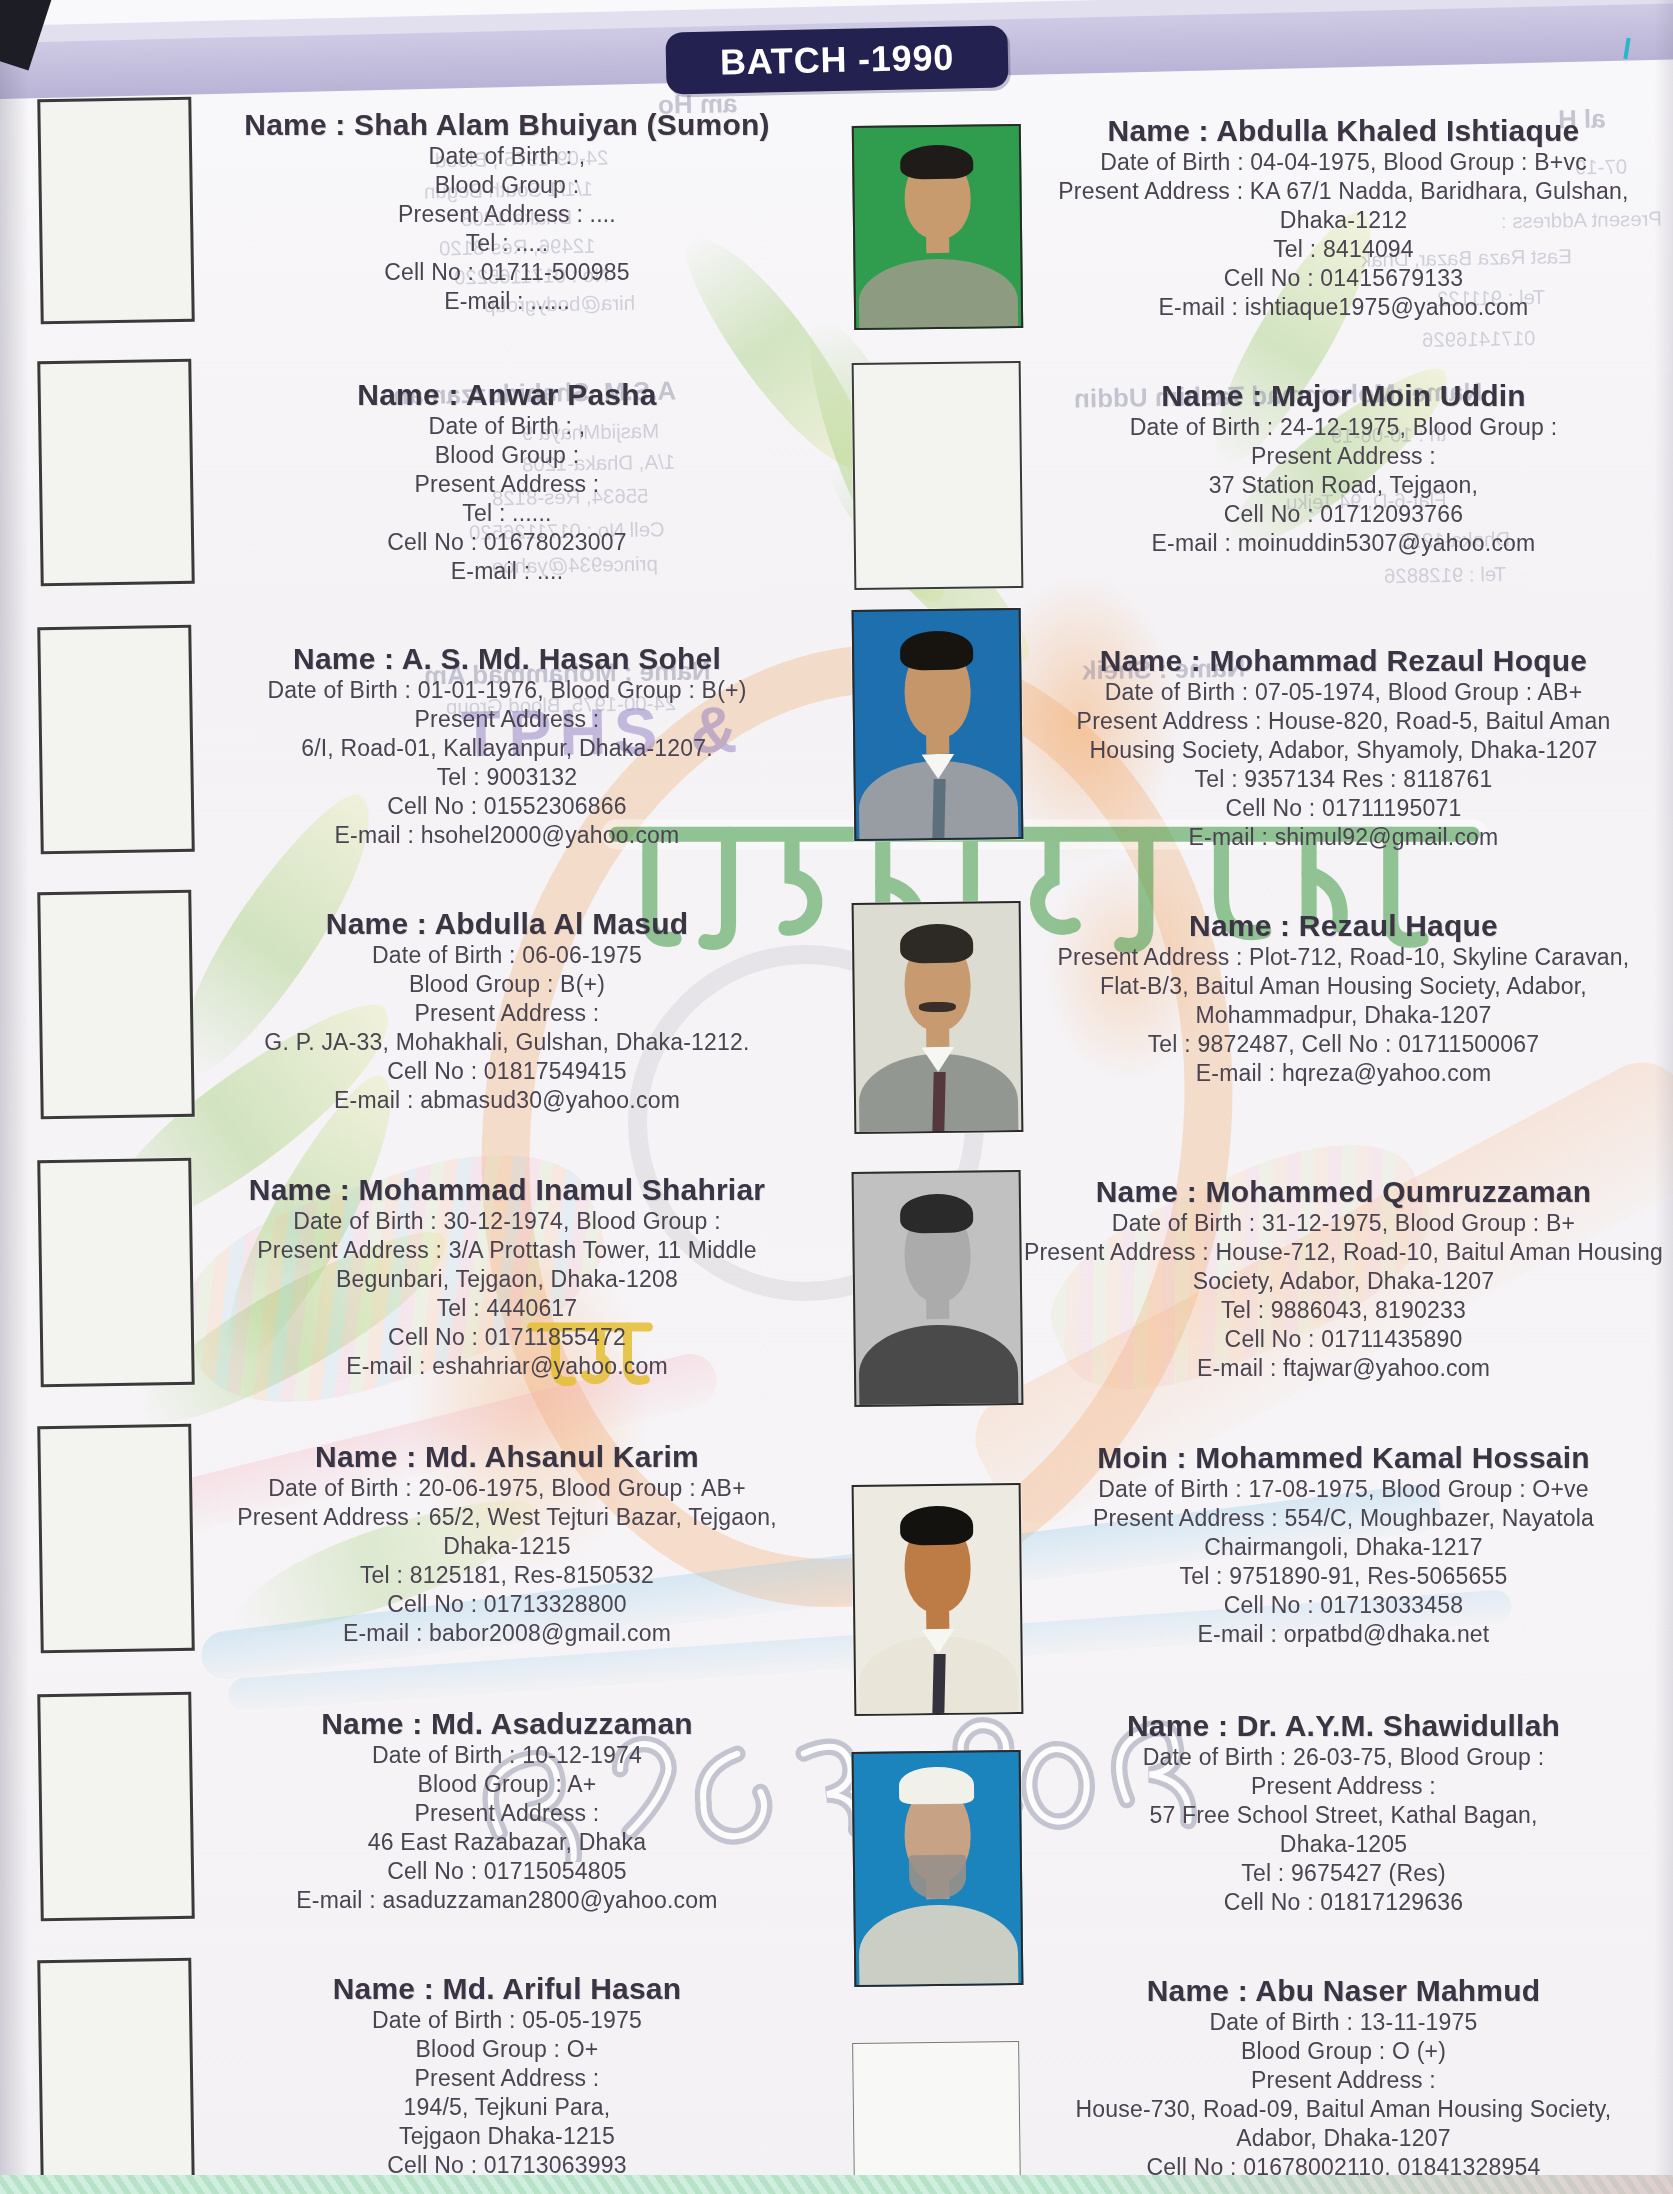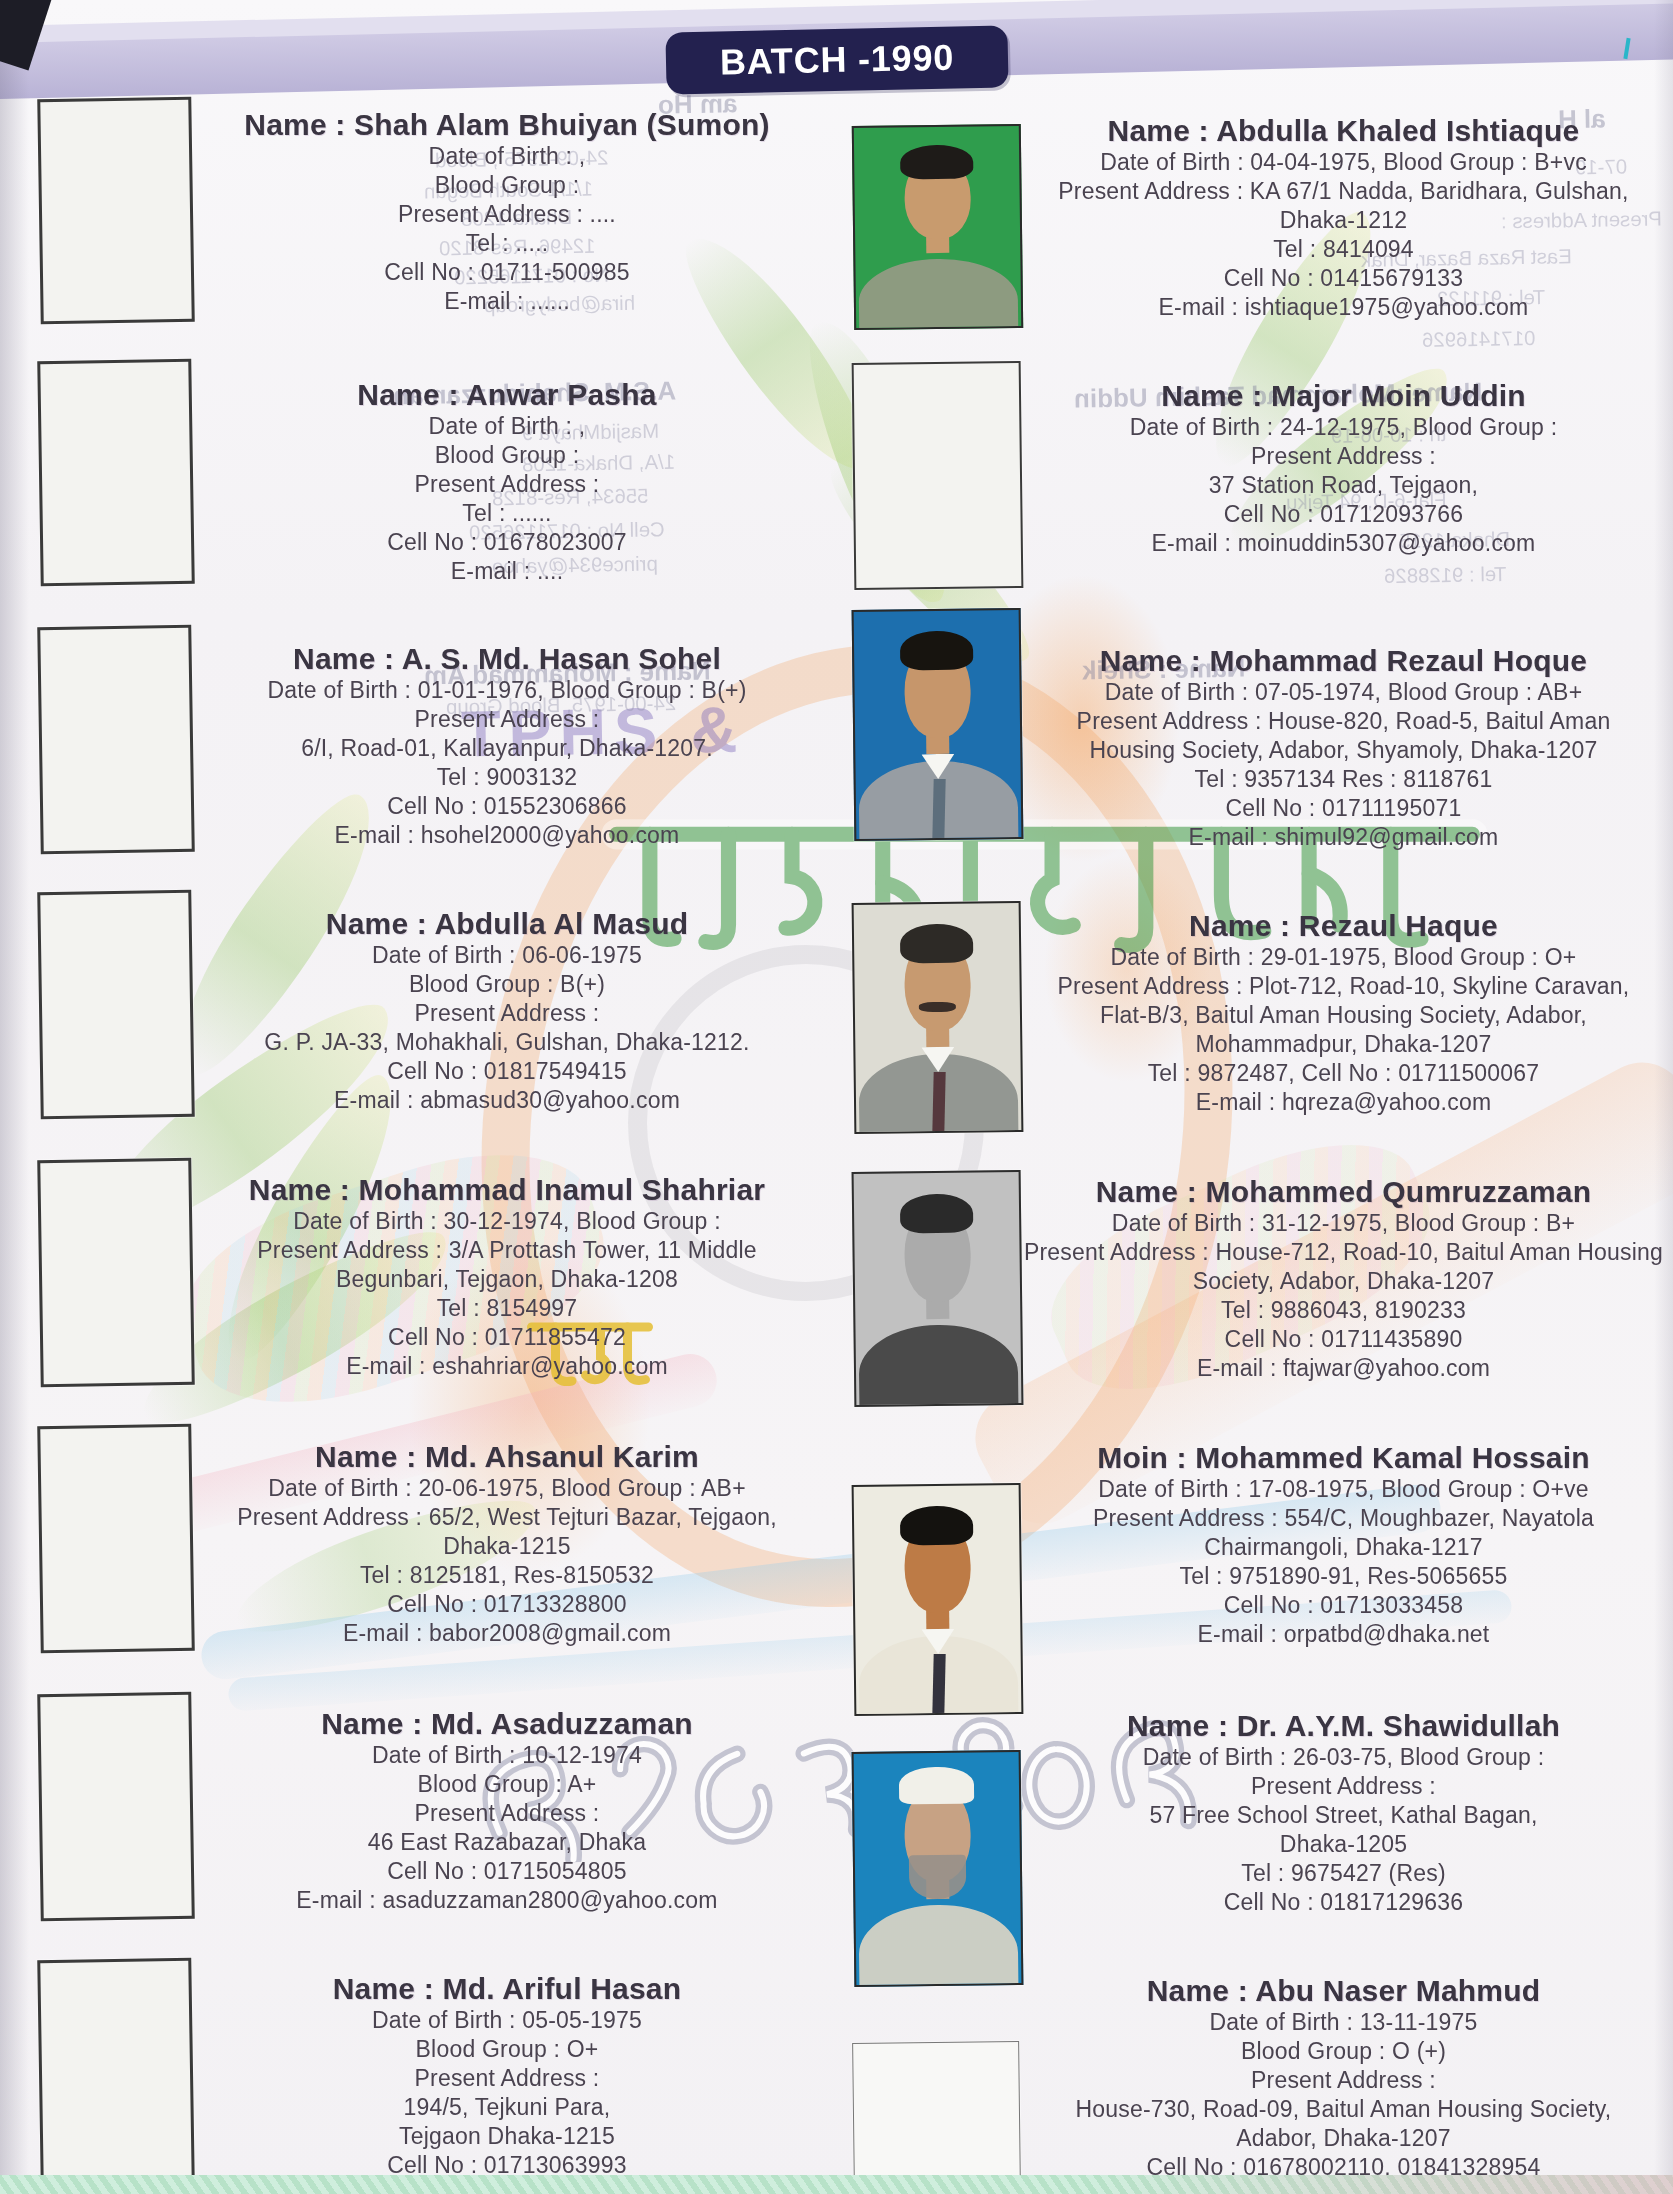--- a/index.html
+++ b/index.html
@@ -235,21 +235,21 @@
       <div class="entry-line">G. P. JA-33, Mohakhali, Gulshan, Dhaka-1212.</div>
       <div class="entry-line">Cell No : 01817549415</div>
       <div class="entry-line">E-mail : abmasud30@yahoo.com</div>
     </div>
     <div class="photo frame-left empty" style="left: 39px; top: 1159px; width: 148px; height: 221px;"></div>
     <div class="entry" style="left: 191px; top: 1172px; width: 632px;">
       <div class="entry-name">Name : Mohammad Inamul Shahriar</div>
       <div class="entry-line">Date of Birth : 30-12-1974, Blood Group :</div>
       <div class="entry-line">Present Address : 3/A Prottash Tower, 11 Middle</div>
       <div class="entry-line">Begunbari, Tejgaon, Dhaka-1208</div>
-      <div class="entry-line">Tel : 8154997</div>
+      <div class="entry-line">Tel : 4440617</div>
       <div class="entry-line">Cell No : 01711855472</div>
       <div class="entry-line">E-mail : eshahriar@yahoo.com</div>
     </div>
     <div class="photo frame-left empty" style="left: 39px; top: 1425px; width: 148px; height: 221px;"></div>
     <div class="entry" style="left: 191px; top: 1439px; width: 632px;">
       <div class="entry-name">Name : Md. Ahsanul Karim</div>
       <div class="entry-line">Date of Birth : 20-06-1975, Blood Group : AB+</div>
       <div class="entry-line">Present Address : 65/2, West Tejturi Bazar, Tejgaon,</div>
       <div class="entry-line">Dhaka-1215</div>
       <div class="entry-line">Tel : 8125181, Res-8150532</div>
@@ -321,21 +321,20 @@
       <div class="shoulders" style="background: rgb(147, 151, 146);"></div>
       <div class="neck" style="background: rgb(199, 154, 112);"></div>
       <div class="collar"></div>
       <div class="tie" style="background: rgb(85, 56, 61);"></div>
       <div class="head" style="background: rgb(199, 154, 112);"></div>
       <div class="mustache"></div>
       <div class="hair" style="background: rgb(45, 42, 38);"></div>
     </div>
     <div class="entry" style="left: 1023px; top: 908px; width: 641px;">
       <div class="entry-name">Name : Rezaul Haque</div>
-      <div class="entry-line">Date of Birth : 29-01-1975, Blood Group : O+</div>
       <div class="entry-line">Present Address : Plot-712, Road-10, Skyline Caravan,</div>
       <div class="entry-line">Flat-B/3, Baitul Aman Housing Society, Adabor,</div>
       <div class="entry-line">Mohammadpur, Dhaka-1207</div>
       <div class="entry-line">Tel : 9872487, Cell No : 01711500067</div>
       <div class="entry-line">E-mail : hqreza@yahoo.com</div>
     </div>
     <div class="photo gray" style="left: 853px; top: 1171px; width: 165px; height: 231px; background: rgb(196, 196, 196);">
       <div class="shoulders" style="background: rgb(71, 71, 71);"></div>
       <div class="neck" style="background: rgb(173, 173, 173);"></div>
       <div class="head" style="background: rgb(173, 173, 173);"></div>

